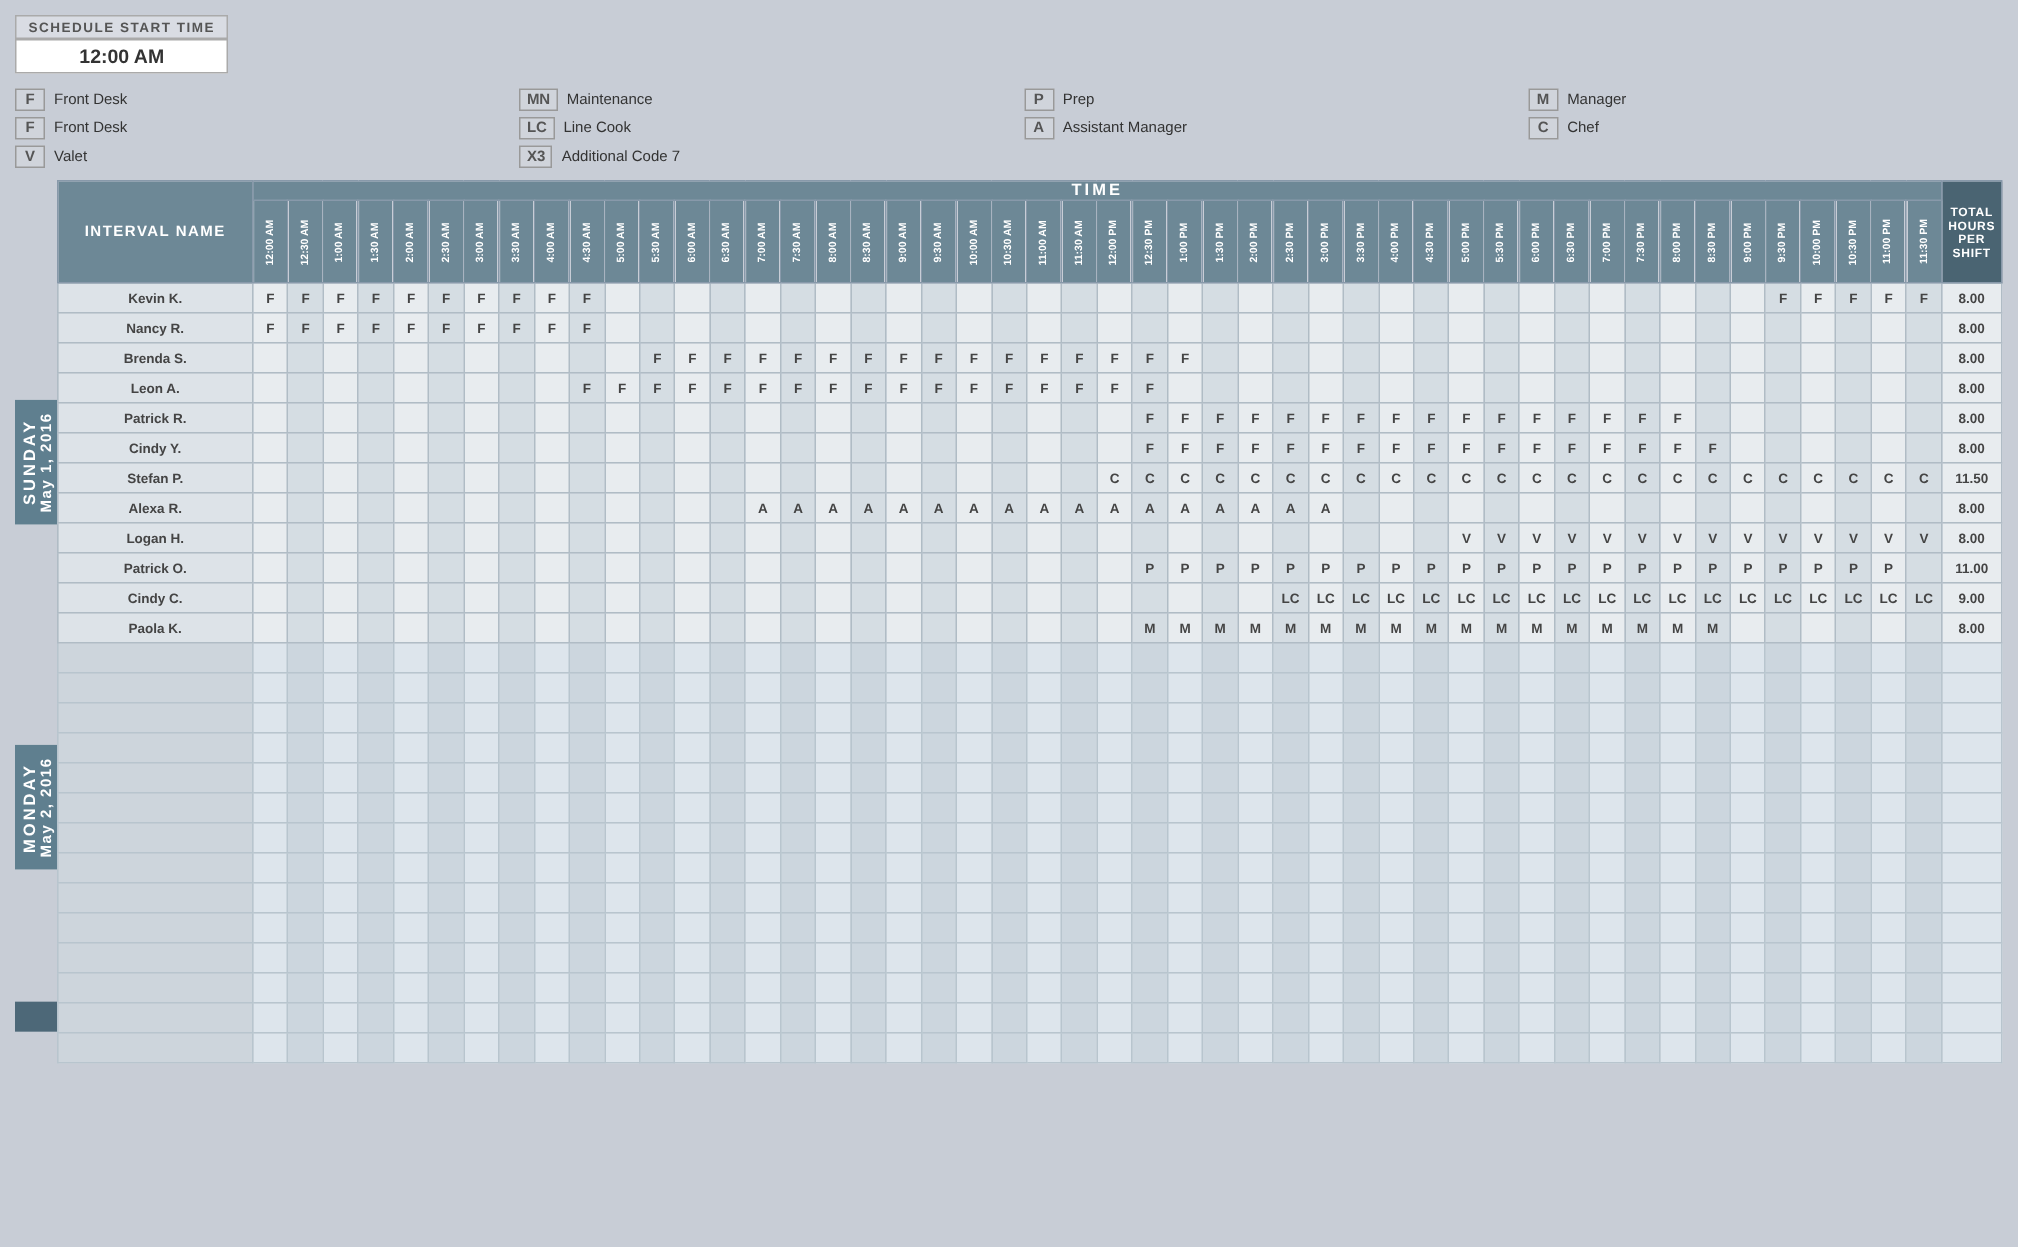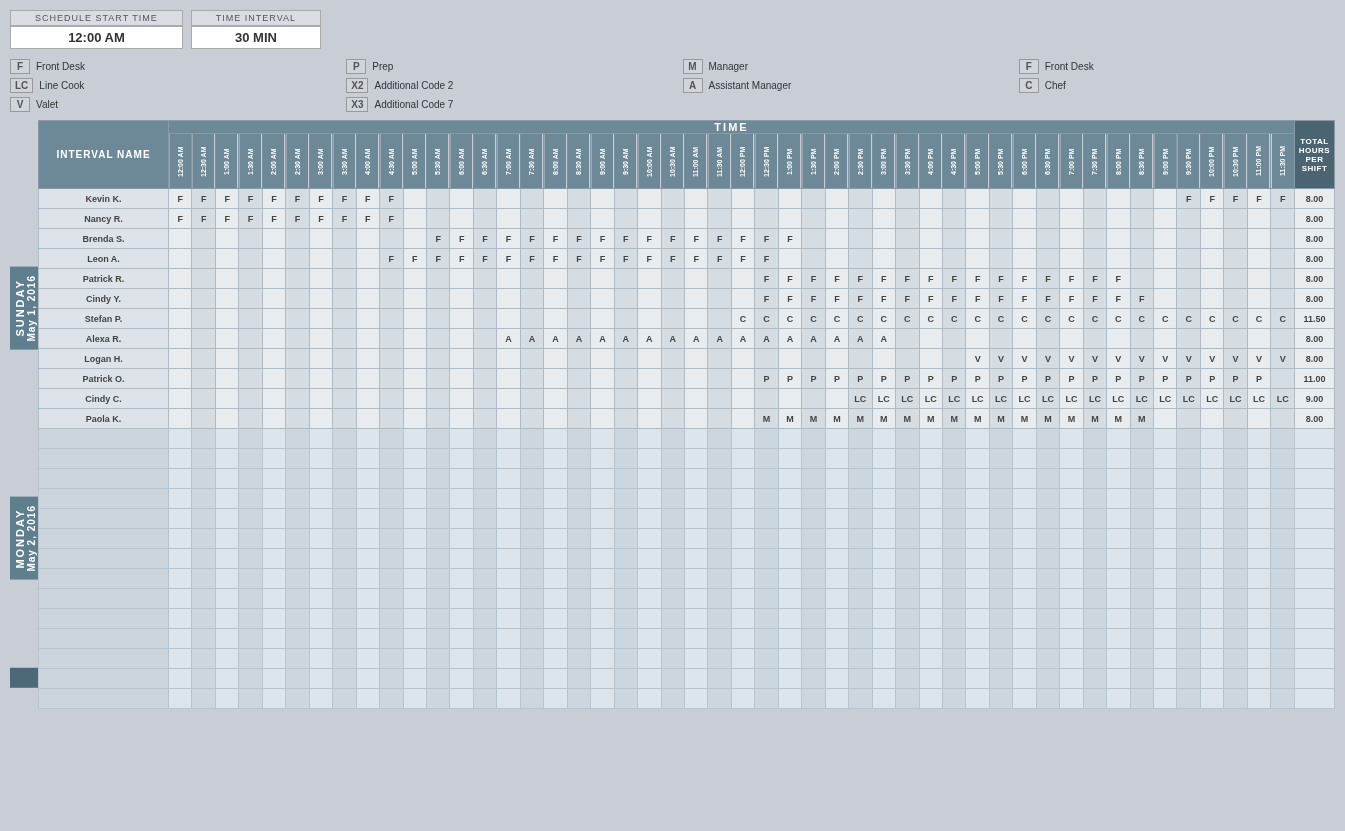--- a/index.html
+++ b/index.html
@@ -40,26 +40,26 @@
       align-items: center;
     }
 
     .control-box {
       text-align: center;
       min-width: 120px;
     }
 
     .control-label {
       font-size: 9px;
-      font-weight: normal;
+      font-weight: bold;
       color: #555;
       letter-spacing: 1px;
       border: 1px solid #aaa;
       background: #d9dce3;
-      padding: 2px 24px;
+      padding: 2px 8px;
       text-align: center;
     }
 
     .control-value {
       font-size: 13px;
       font-weight: bold;
       color: #333;
       border: 1px solid #aaa;
       background: #fff;
       padding: 3px 8px;
@@ -263,52 +263,48 @@
 <div class="page">
 
   <div class="header">
 
     <div class="schedule-controls">
       <div class="control-box">
         <div class="control-label">SCHEDULE START TIME</div>
         <div class="control-value">12:00 AM</div>
       </div>
 
-      <div class="control-box">
-        <div class="control-label">TIME INTERVAL</div>
-        <div class="control-value">30 MIN</div>
-      </div>
 
     </div>
   </div>
 
   <div class="legend" id="legend-container">
   <div class="legend-item">
     <span class="legend-code">F</span>
     <span class="legend-text">Front Desk</span>
+  </div>
+      <div class="legend-item">
+    <span class="legend-code">MN</span>
+    <span class="legend-text">Maintenance</span>
   </div>
       <div class="legend-item">
     <span class="legend-code">P</span>
     <span class="legend-text">Prep</span>
   </div>
       <div class="legend-item">
     <span class="legend-code">M</span>
     <span class="legend-text">Manager</span>
   </div>
       <div class="legend-item">
     <span class="legend-code">F</span>
     <span class="legend-text">Front Desk</span>
   </div>
       <div class="legend-item">
     <span class="legend-code">LC</span>
     <span class="legend-text">Line Cook</span>
-  </div>
-      <div class="legend-item">
-    <span class="legend-code">X2</span>
-    <span class="legend-text">Additional Code 2</span>
   </div>
       <div class="legend-item">
     <span class="legend-code">A</span>
     <span class="legend-text">Assistant Manager</span>
   </div>
       <div class="legend-item">
     <span class="legend-code">C</span>
     <span class="legend-text">Chef</span>
   </div>
       <div class="legend-item">

